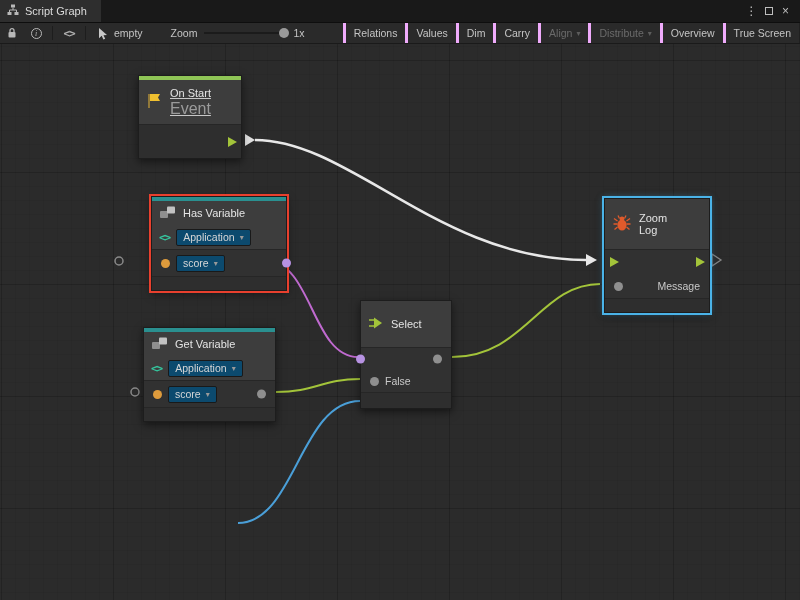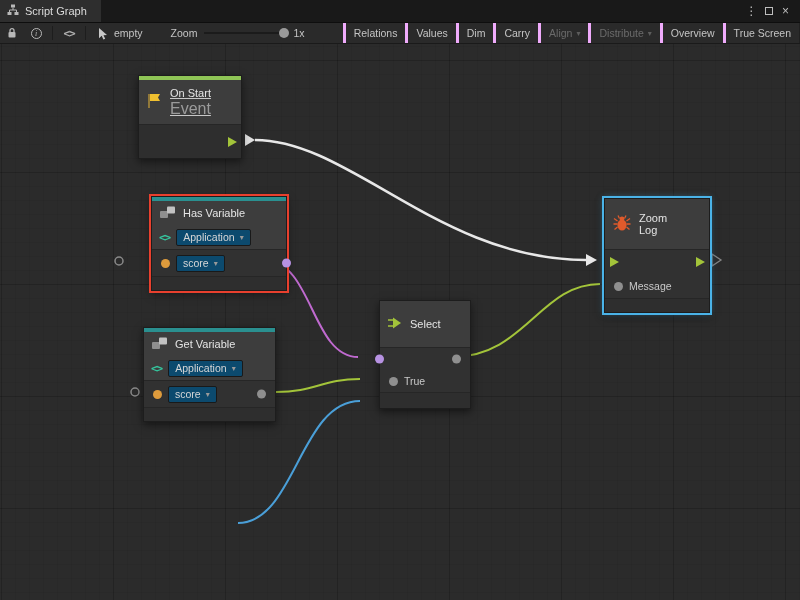--- a/index.html
+++ b/index.html
@@ -89,29 +89,29 @@
 
   
   #node-onstart { left:138px; top:31px;  width:104px;text-decoration:underline; }
   #node-onstart .header { height:44px; }
   #node-onstart .footer { height:34px; }
   #node-hasvar  { left:127px; top:152px; width:136px;margin-left:24px; }
   #node-getvar  { left:143px; top:283px; width:133px; }
   .var-node .header { height:24px; padding:0 7px; }
   .var-node .hrow   { height:24px; padding:0 7px; }
   .var-node .footer { height:14px; }
-  #node-select  { left:379px; top:256px; width:92px; }
+  #node-select  { left:360px; top:256px; width:92px; }
   #node-select .header { height:46px; }
   #node-select .footer { height:16px; }
   #node-integer { left:147px; top:418px; width:91px; }
   #node-integer .header { height:46px; }
   #node-integer .footer { height:30px; }
   #node-debug   { left:604px; top:154px; width:106px; }
   #node-debug .header { height:50px; }
-  #node-debug .prow { height:24px; }
+  #node-debug .prow { height:24px;justify-content:space-between; }
   #node-debug .footer { height:14px; }
 </style>
 </head>
 <body>
 
 <div id="app">
 
   <div class="titlebar">
     <div class="tab">
       <span>
@@ -307,21 +307,21 @@
         </span>
         <span class="title">Select</span>
       </div>
       <div class="ports">
         <div class="prow slim">
           <span class="dot purple" style="position:absolute; left:-5px; top:50%; transform:translateY(-50%);"></span>
           <span class="dot gray in-right"></span>
         </div>
         <div class="prow slim">
           <span class="dot gray"></span>
-          <span class="plabel">True</span>
+          <span class="plabel">False</span>
         </div>
       </div>
       <div class="footer"></div>
     </div>
 
 
     <div class="node selected-blue" id="node-debug">
       <div class="header">
         <span>
           <svg width="20" height="18" viewBox="0 0 20 18">

